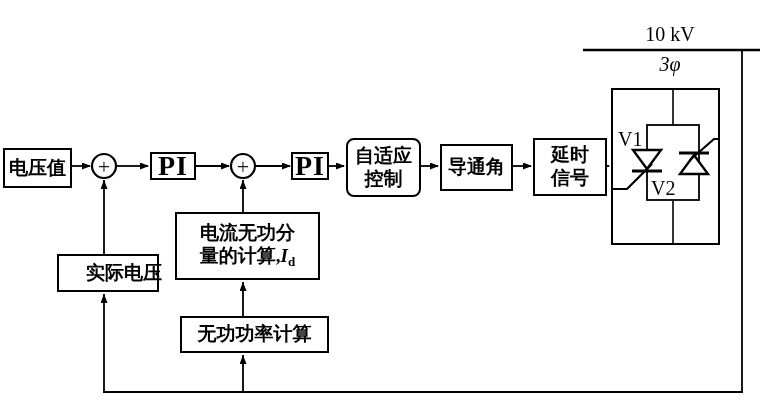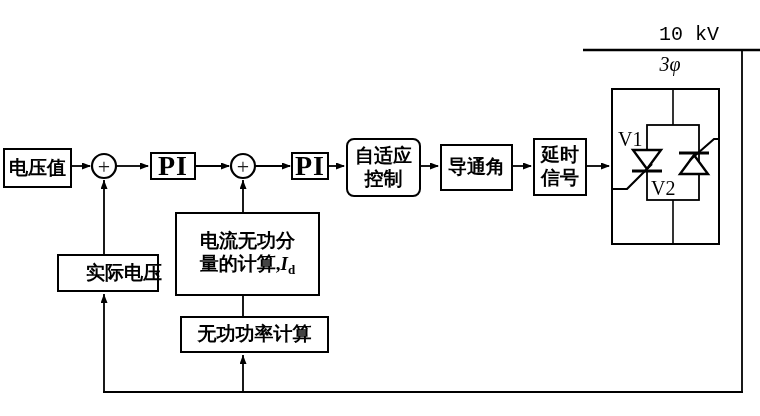--- a/index.html
+++ b/index.html
@@ -123,42 +123,42 @@
 
   <div class="box" style="left:346px;top:138px;width:75px;height:59px;border-radius:8px;">
     <span>自适应</span>
     <span>控制</span>
   </div>
 
   <div class="box" style="left:440px;top:144px;width:73px;height:47px;">
     <span>导通角</span>
   </div>
 
-  <div class="box" style="left:533px;top:138px;width:54px;height:58px;">
+  <div class="box" style="left:533px;top:138px;width:74px;height:58px;">
     <span>延时</span>
     <span>信号</span>
   </div>
 
   <div class="box outer" style="left:611px;top:88px;width:109px;height:157px;"></div>
 
   <div class="box" style="left:57px;top:254px;width:102px;height:38px;padding-left:32px;">
     <span>实际电压</span>
   </div>
 
-  <div class="box" style="left:175px;top:212px;width:145px;height:84px;">
+  <div class="box" style="left:175px;top:212px;width:145px;height:68px;">
     <span>电流无功分</span>
     <span class="l2"><span>量的计算,</span><span class="var-i">I</span><span class="sub-d">d</span></span>
   </div>
 
   <div class="box" style="left:180px;top:316px;width:149px;height:37px;">
     <span>无功功率计算</span>
   </div>
 
   <div class="plus" style="left:92px;top:154px;">+</div>
   <div class="plus" style="left:231px;top:154px;">+</div>
 
-  <div class="lbl serif-lt" style="left:659px;top:23px;width:80px;text-align:left;font-family:Liberation Mono, monospace;">10 kV</div>
+  <div class="lbl serif-lt" style="left:630px;top:23px;width:80px;text-align:center;">10 kV</div>
   <div class="lbl serif-lt phase" style="left:645px;top:53px;width:50px;text-align:center;">3φ</div>
 
   <div class="lbl serif-lt" style="left:618px;top:128px;">V1</div>
   <div class="lbl serif-lt" style="left:651px;top:177px;text-align:right;">V2</div>
 
 </div>
 
 </body></html>

